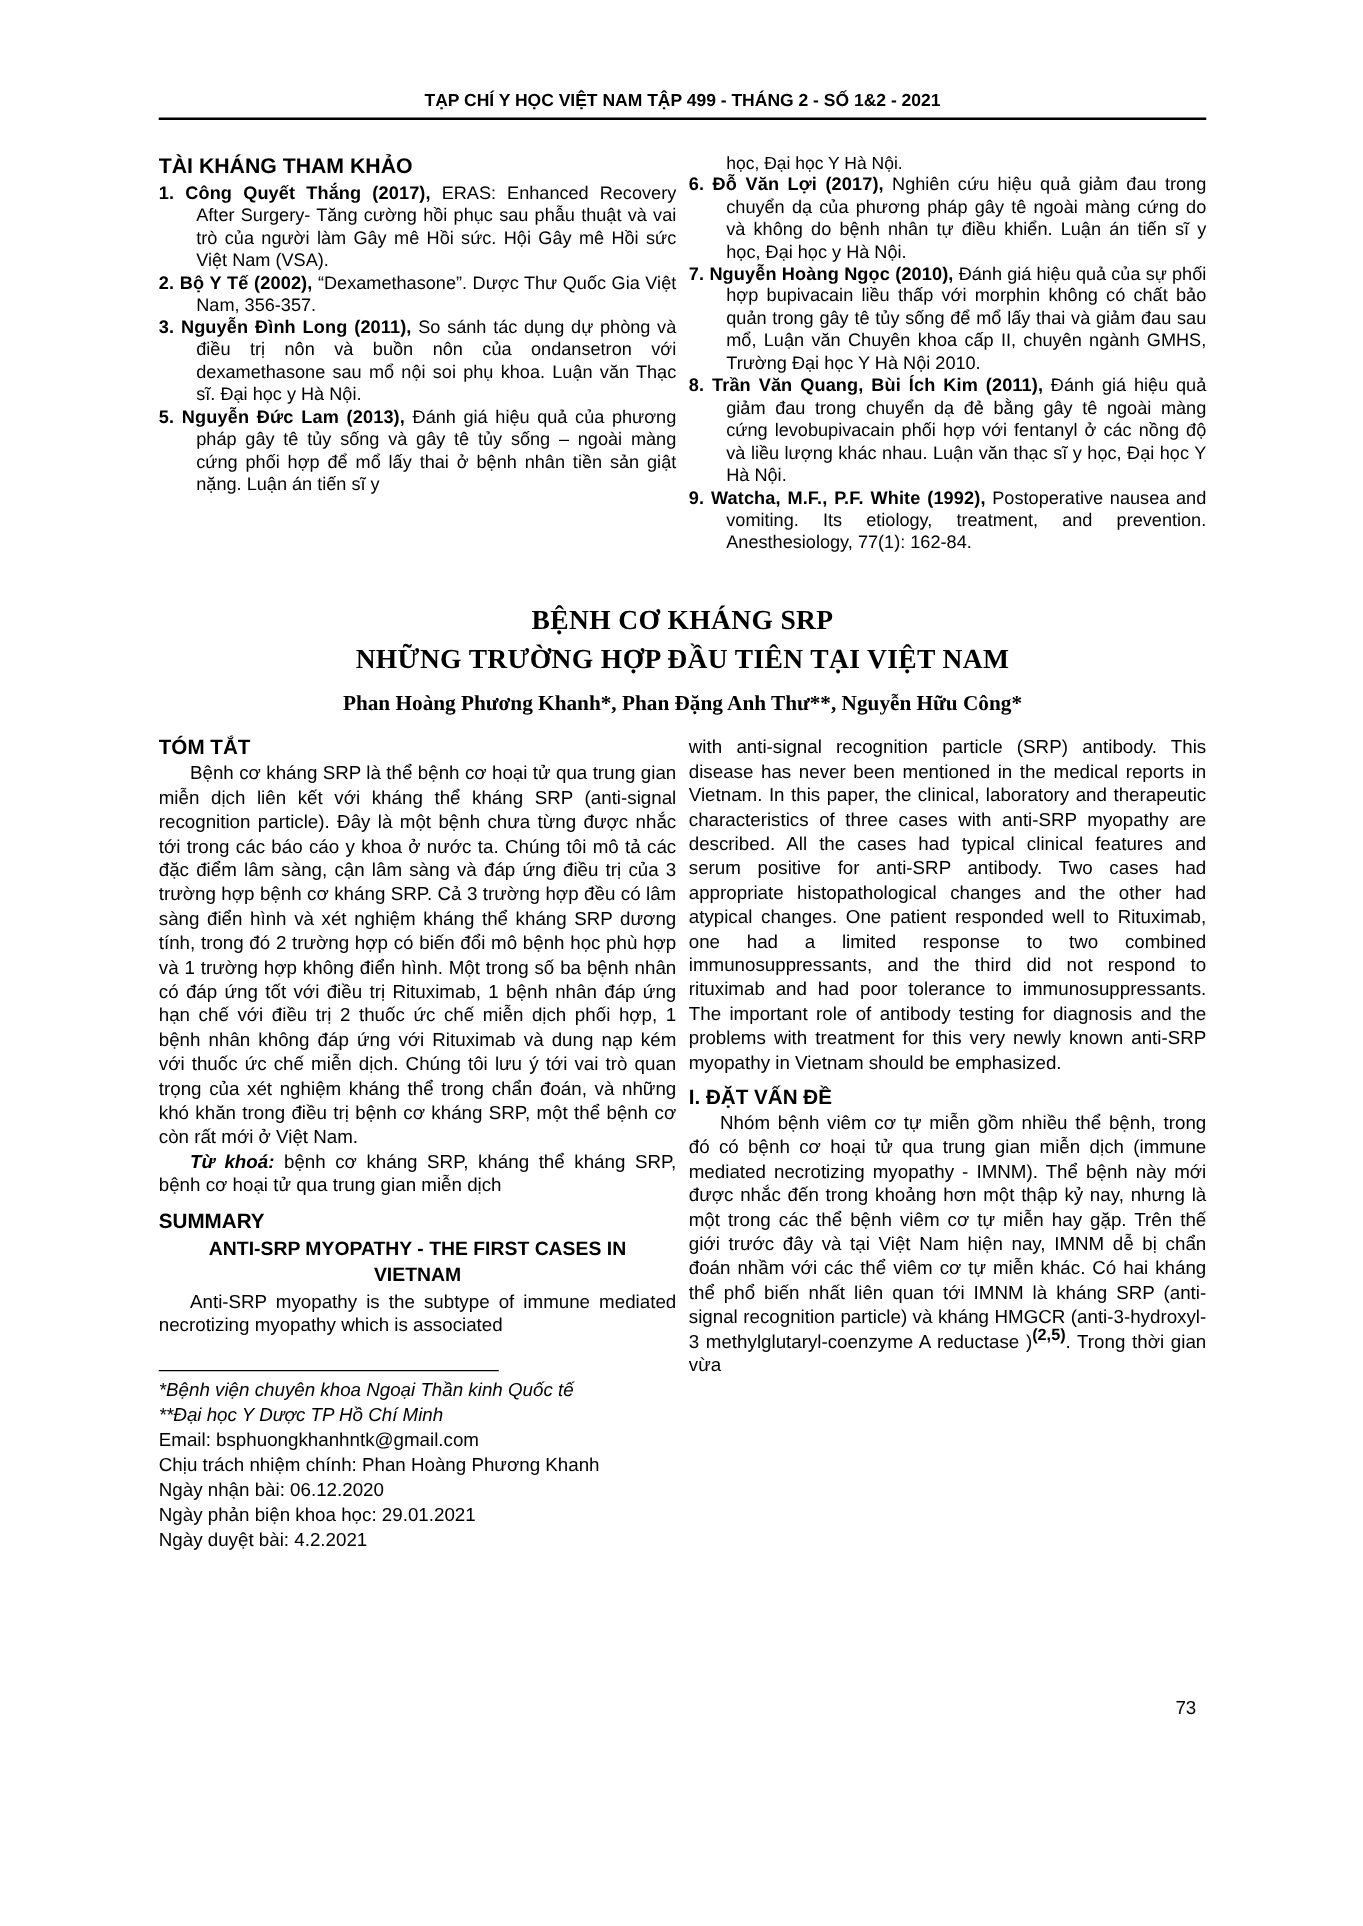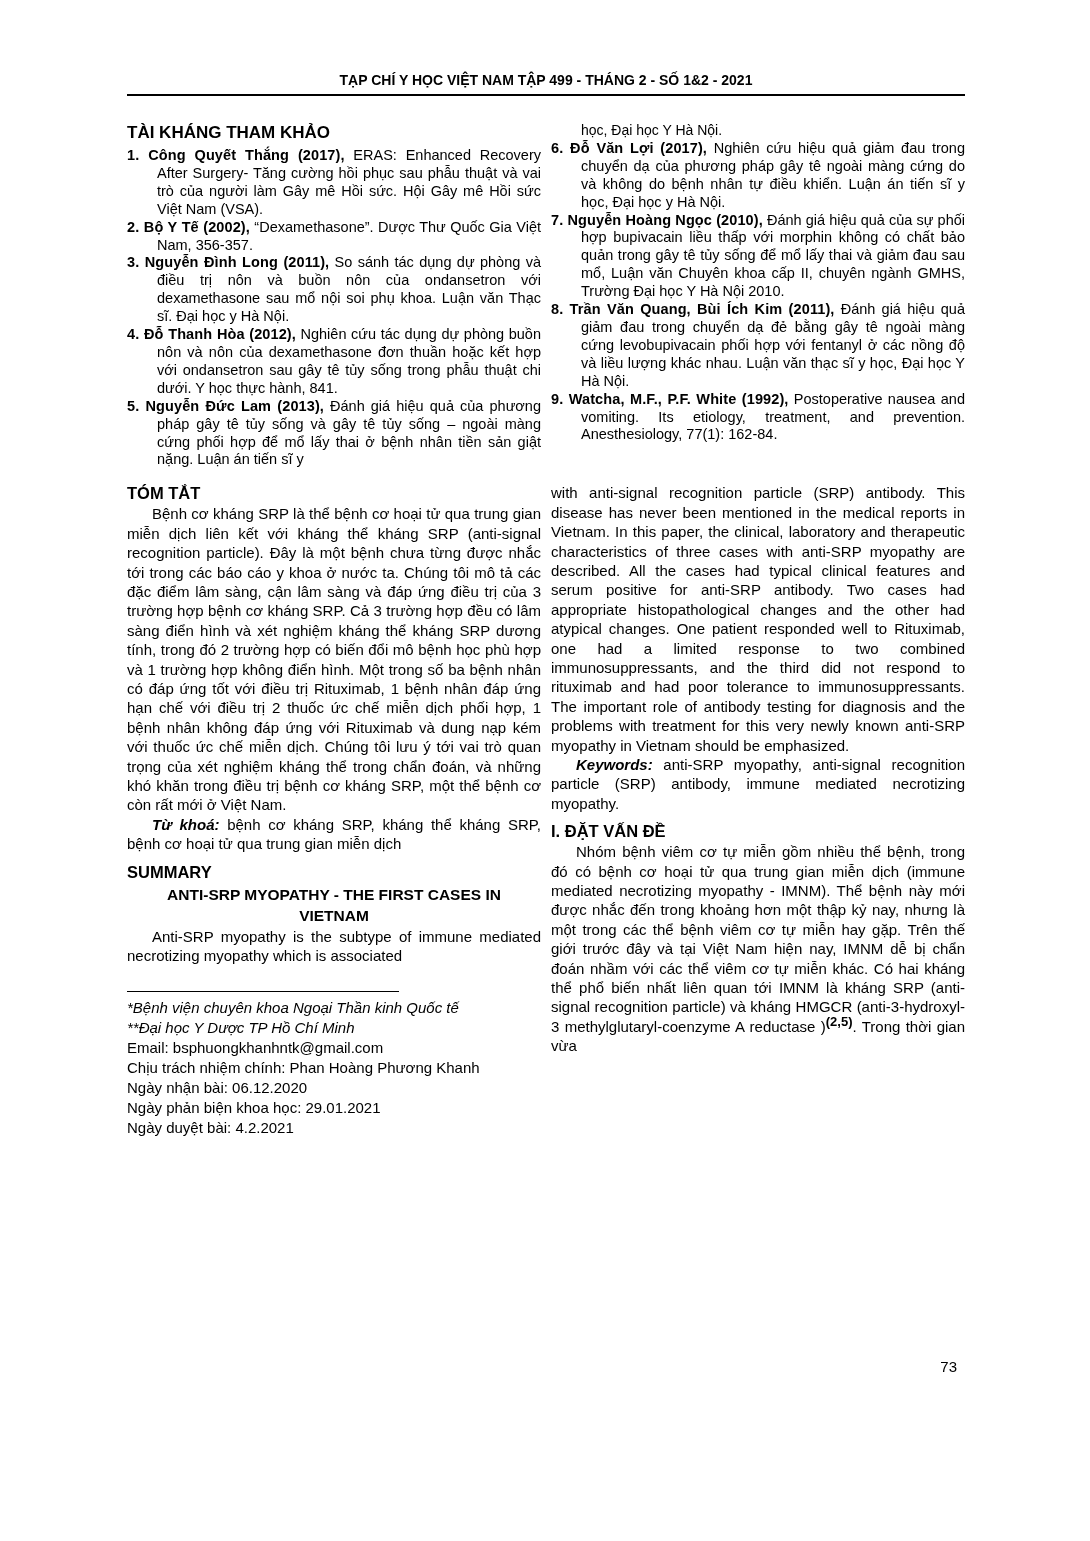--- a/index.html
+++ b/index.html
@@ -129,32 +129,36 @@
 
   <div class="journal-line">TẠP CHÍ Y HỌC VIỆT NAM TẬP 499 - THÁNG 2 - SỐ 1&amp;2 - 2021</div>
   <hr class="header-rule">
 
   <section class="two-col refs-section">
     <div class="col">
       <h2 class="refs-heading">TÀI KHÁNG THAM KHẢO</h2>
       <div class="ref"><b>1. Công Quyết Thắng (2017),</b><span> ERAS: Enhanced Recovery After Surgery- Tăng cường hồi phục sau phẫu thuật và vai trò của người làm Gây mê Hồi sức. Hội Gây mê Hồi sức Việt Nam (VSA).</span></div>
       <div class="ref"><b>2. Bộ Y Tế (2002),</b><span> “Dexamethasone”. Dược Thư Quốc Gia Việt Nam, 356-357.</span></div>
       <div class="ref"><b>3. Nguyễn Đình Long (2011),</b><span> So sánh tác dụng dự phòng và điều trị nôn và buồn nôn của ondansetron với dexamethasone sau mổ nội soi phụ khoa. Luận văn Thạc sĩ. Đại học y Hà Nội.</span></div>
-      <div class="ref"><b>4. Đỗ Thanh Hòa (2012),</b><span> Nghiên cứu tác dụng dự phòng buồn nôn và nôn của dexamethasone đơn thuần hoặc kết hợp với ondansetron sau gây tê tủy sống trong phẫu thuật chi dưới. Y học thực hành, 841.</span></div>
       <div class="ref"><b>5. Nguyễn Đức Lam (2013),</b><span> Đánh giá hiệu quả của phương pháp gây tê tủy sống và gây tê tủy sống – ngoài màng cứng phối hợp để mổ lấy thai ở bệnh nhân tiền sản giật nặng. Luận án tiến sĩ y</span></div>
     </div>
     <div class="col">
       <div class="ref-cont">học, Đại học Y Hà Nội.</div>
       <div class="ref"><b>6. Đỗ Văn Lợi (2017),</b><span> Nghiên cứu hiệu quả giảm đau trong chuyển dạ của phương pháp gây tê ngoài màng cứng do và không do bệnh nhân tự điều khiển. Luận án tiến sĩ y học, Đại học y Hà Nội.</span></div>
       <div class="ref"><b>7. Nguyễn Hoàng Ngọc (2010),</b><span> Đánh giá hiệu quả của sự phối hợp bupivacain liều thấp với morphin không có chất bảo quản trong gây tê tủy sống để mổ lấy thai và giảm đau sau mổ, Luận văn Chuyên khoa cấp II, chuyên ngành GMHS, Trường Đại học Y Hà Nội 2010.</span></div>
       <div class="ref"><b>8. Trần Văn Quang, Bùi Ích Kim (2011),</b><span> Đánh giá hiệu quả giảm đau trong chuyển dạ đẻ bằng gây tê ngoài màng cứng levobupivacain phối hợp với fentanyl ở các nồng độ và liều lượng khác nhau. Luận văn thạc sĩ y học, Đại học Y Hà Nội.</span></div>
       <div class="ref"><b>9. Watcha, M.F., P.F. White (1992),</b><span> Postoperative nausea and vomiting. Its etiology, treatment, and prevention. Anesthesiology, 77(1): 162-84.</span></div>
     </div>
   </section>
 
+  <section class="title-block">
+    <h1 class="article-title">BỆNH CƠ KHÁNG SRP</h1>
+    <h1 class="article-title">NHỮNG TRƯỜNG HỢP ĐẦU TIÊN TẠI VIỆT NAM</h1>
+    <div class="authors">Phan Hoàng Phương Khanh*, Phan Đặng Anh Thư**, Nguyễn Hữu Công*</div>
+  </section>
 
   <section class="two-col body-section">
     <div class="col">
       <h3 class="sec-heading">TÓM TẮT</h3>
       <p class="body-p indent">Bệnh cơ kháng SRP là thể bệnh cơ hoại tử qua trung gian miễn dịch liên kết với kháng thể kháng SRP (anti-signal recognition particle). Đây là một bệnh chưa từng được nhắc tới trong các báo cáo y khoa ở nước ta. Chúng tôi mô tả các đặc điểm lâm sàng, cận lâm sàng và đáp ứng điều trị của 3 trường hợp bệnh cơ kháng SRP. Cả 3 trường hợp đều có lâm sàng điển hình và xét nghiệm kháng thể kháng SRP dương tính, trong đó 2 trường hợp có biến đổi mô bệnh học phù hợp và 1 trường hợp không điển hình. Một trong số ba bệnh nhân có đáp ứng tốt với điều trị Rituximab, 1 bệnh nhân đáp ứng hạn chế với điều trị 2 thuốc ức chế miễn dịch phối hợp, 1 bệnh nhân không đáp ứng với Rituximab và dung nạp kém với thuốc ức chế miễn dịch. Chúng tôi lưu ý tới vai trò quan trọng của xét nghiệm kháng thể trong chẩn đoán, và những khó khăn trong điều trị bệnh cơ kháng SRP, một thể bệnh cơ còn rất mới ở Việt Nam.</p>
       <p class="body-p indent"><span class="kw-label">Từ khoá:</span><span> bệnh cơ kháng SRP, kháng thể kháng SRP, bệnh cơ hoại tử qua trung gian miễn dịch</span></p>
       <h3 class="sec-heading mt">SUMMARY</h3>
       <div class="sub-heading">ANTI-SRP MYOPATHY - THE FIRST CASES IN VIETNAM</div>
       <p class="body-p indent">Anti-SRP myopathy is the subtype of immune mediated necrotizing myopathy which is associated</p>
       <div class="footnote">
@@ -163,21 +167,20 @@
         <div class="fn-italic">**Đại học Y Dược TP Hồ Chí Minh</div>
         <div>Email: bsphuongkhanhntk@gmail.com</div>
         <div>Chịu trách nhiệm chính: Phan Hoàng Phương Khanh</div>
         <div>Ngày nhận bài: 06.12.2020</div>
         <div>Ngày phản biện khoa học: 29.01.2021</div>
         <div>Ngày duyệt bài: 4.2.2021</div>
       </div>
     </div>
     <div class="col">
       <p class="body-p">with anti-signal recognition particle (SRP) antibody. This disease has never been mentioned in the medical reports in Vietnam. In this paper, the clinical, laboratory and therapeutic characteristics of three cases with anti-SRP myopathy are described. All the cases had typical clinical features and serum positive for anti-SRP antibody. Two cases had appropriate histopathological changes and the other had atypical changes. One patient responded well to Rituximab, one had a limited response to two combined immunosuppressants, and the third did not respond to rituximab and had poor tolerance to immunosuppressants. The important role of antibody testing for diagnosis and the problems with treatment for this very newly known anti-SRP myopathy in Vietnam should be emphasized.</p>
-      <p class="body-p indent"><span class="kw-label">Keywords:</span><span> anti-SRP myopathy, anti-signal recognition particle (SRP) antibody, immune mediated necrotizing myopathy.</span></p>
       <h3 class="sec-heading mt">I. ĐẶT VẤN ĐỀ</h3>
       <p class="body-p indent"><span>Nhóm bệnh viêm cơ tự miễn gồm nhiều thể bệnh, trong đó có bệnh cơ hoại tử qua trung gian miễn dịch (immune mediated necrotizing myopathy - IMNM). Thể bệnh này mới được nhắc đến trong khoảng hơn một thập kỷ nay, nhưng là một trong các thể bệnh viêm cơ tự miễn hay gặp. Trên thế giới trước đây và tại Việt Nam hiện nay, IMNM dễ bị chẩn đoán nhầm với các thể viêm cơ tự miễn khác. Có hai kháng thể phổ biến nhất liên quan tới IMNM là kháng SRP (anti-signal recognition particle) và kháng HMGCR (anti-3-hydroxyl-3 methylglutaryl-coenzyme A reductase )</span><sup>(2,5)</sup><span>. Trong thời gian vừa</span></p>
     </div>
   </section>
 
 </div>
 
 <div class="page-number">73</div>
 
 </body></html>

